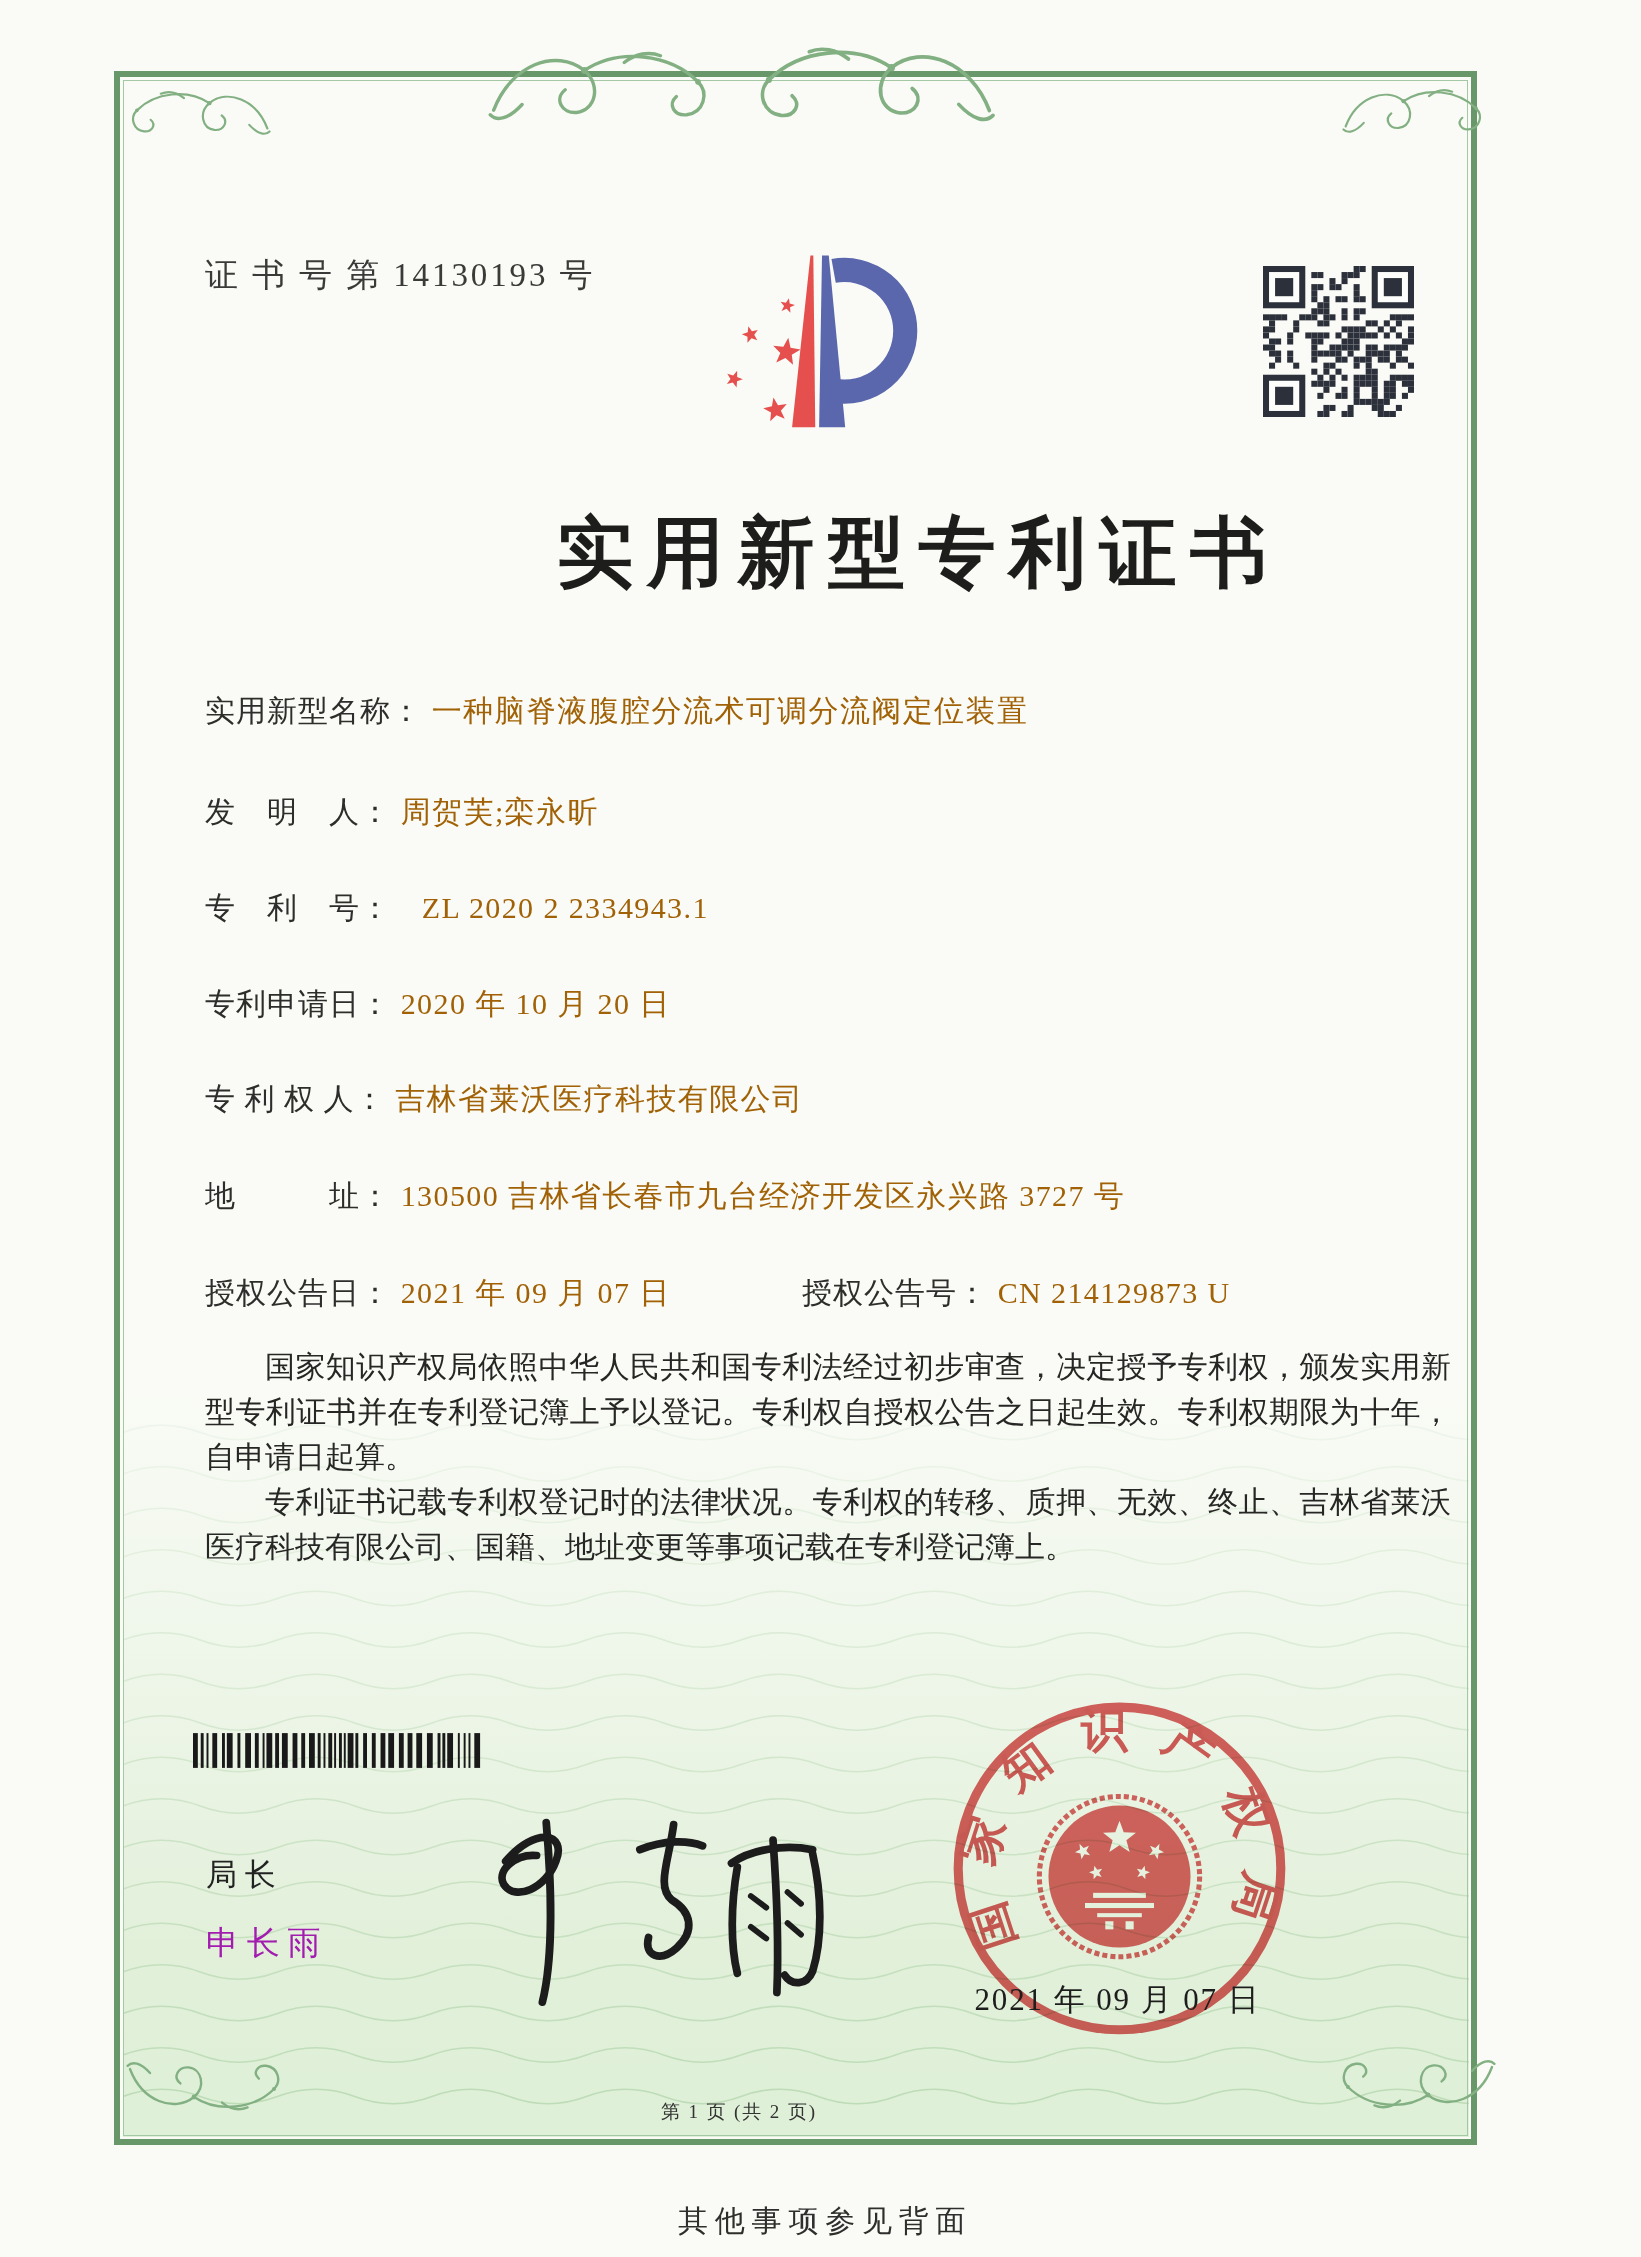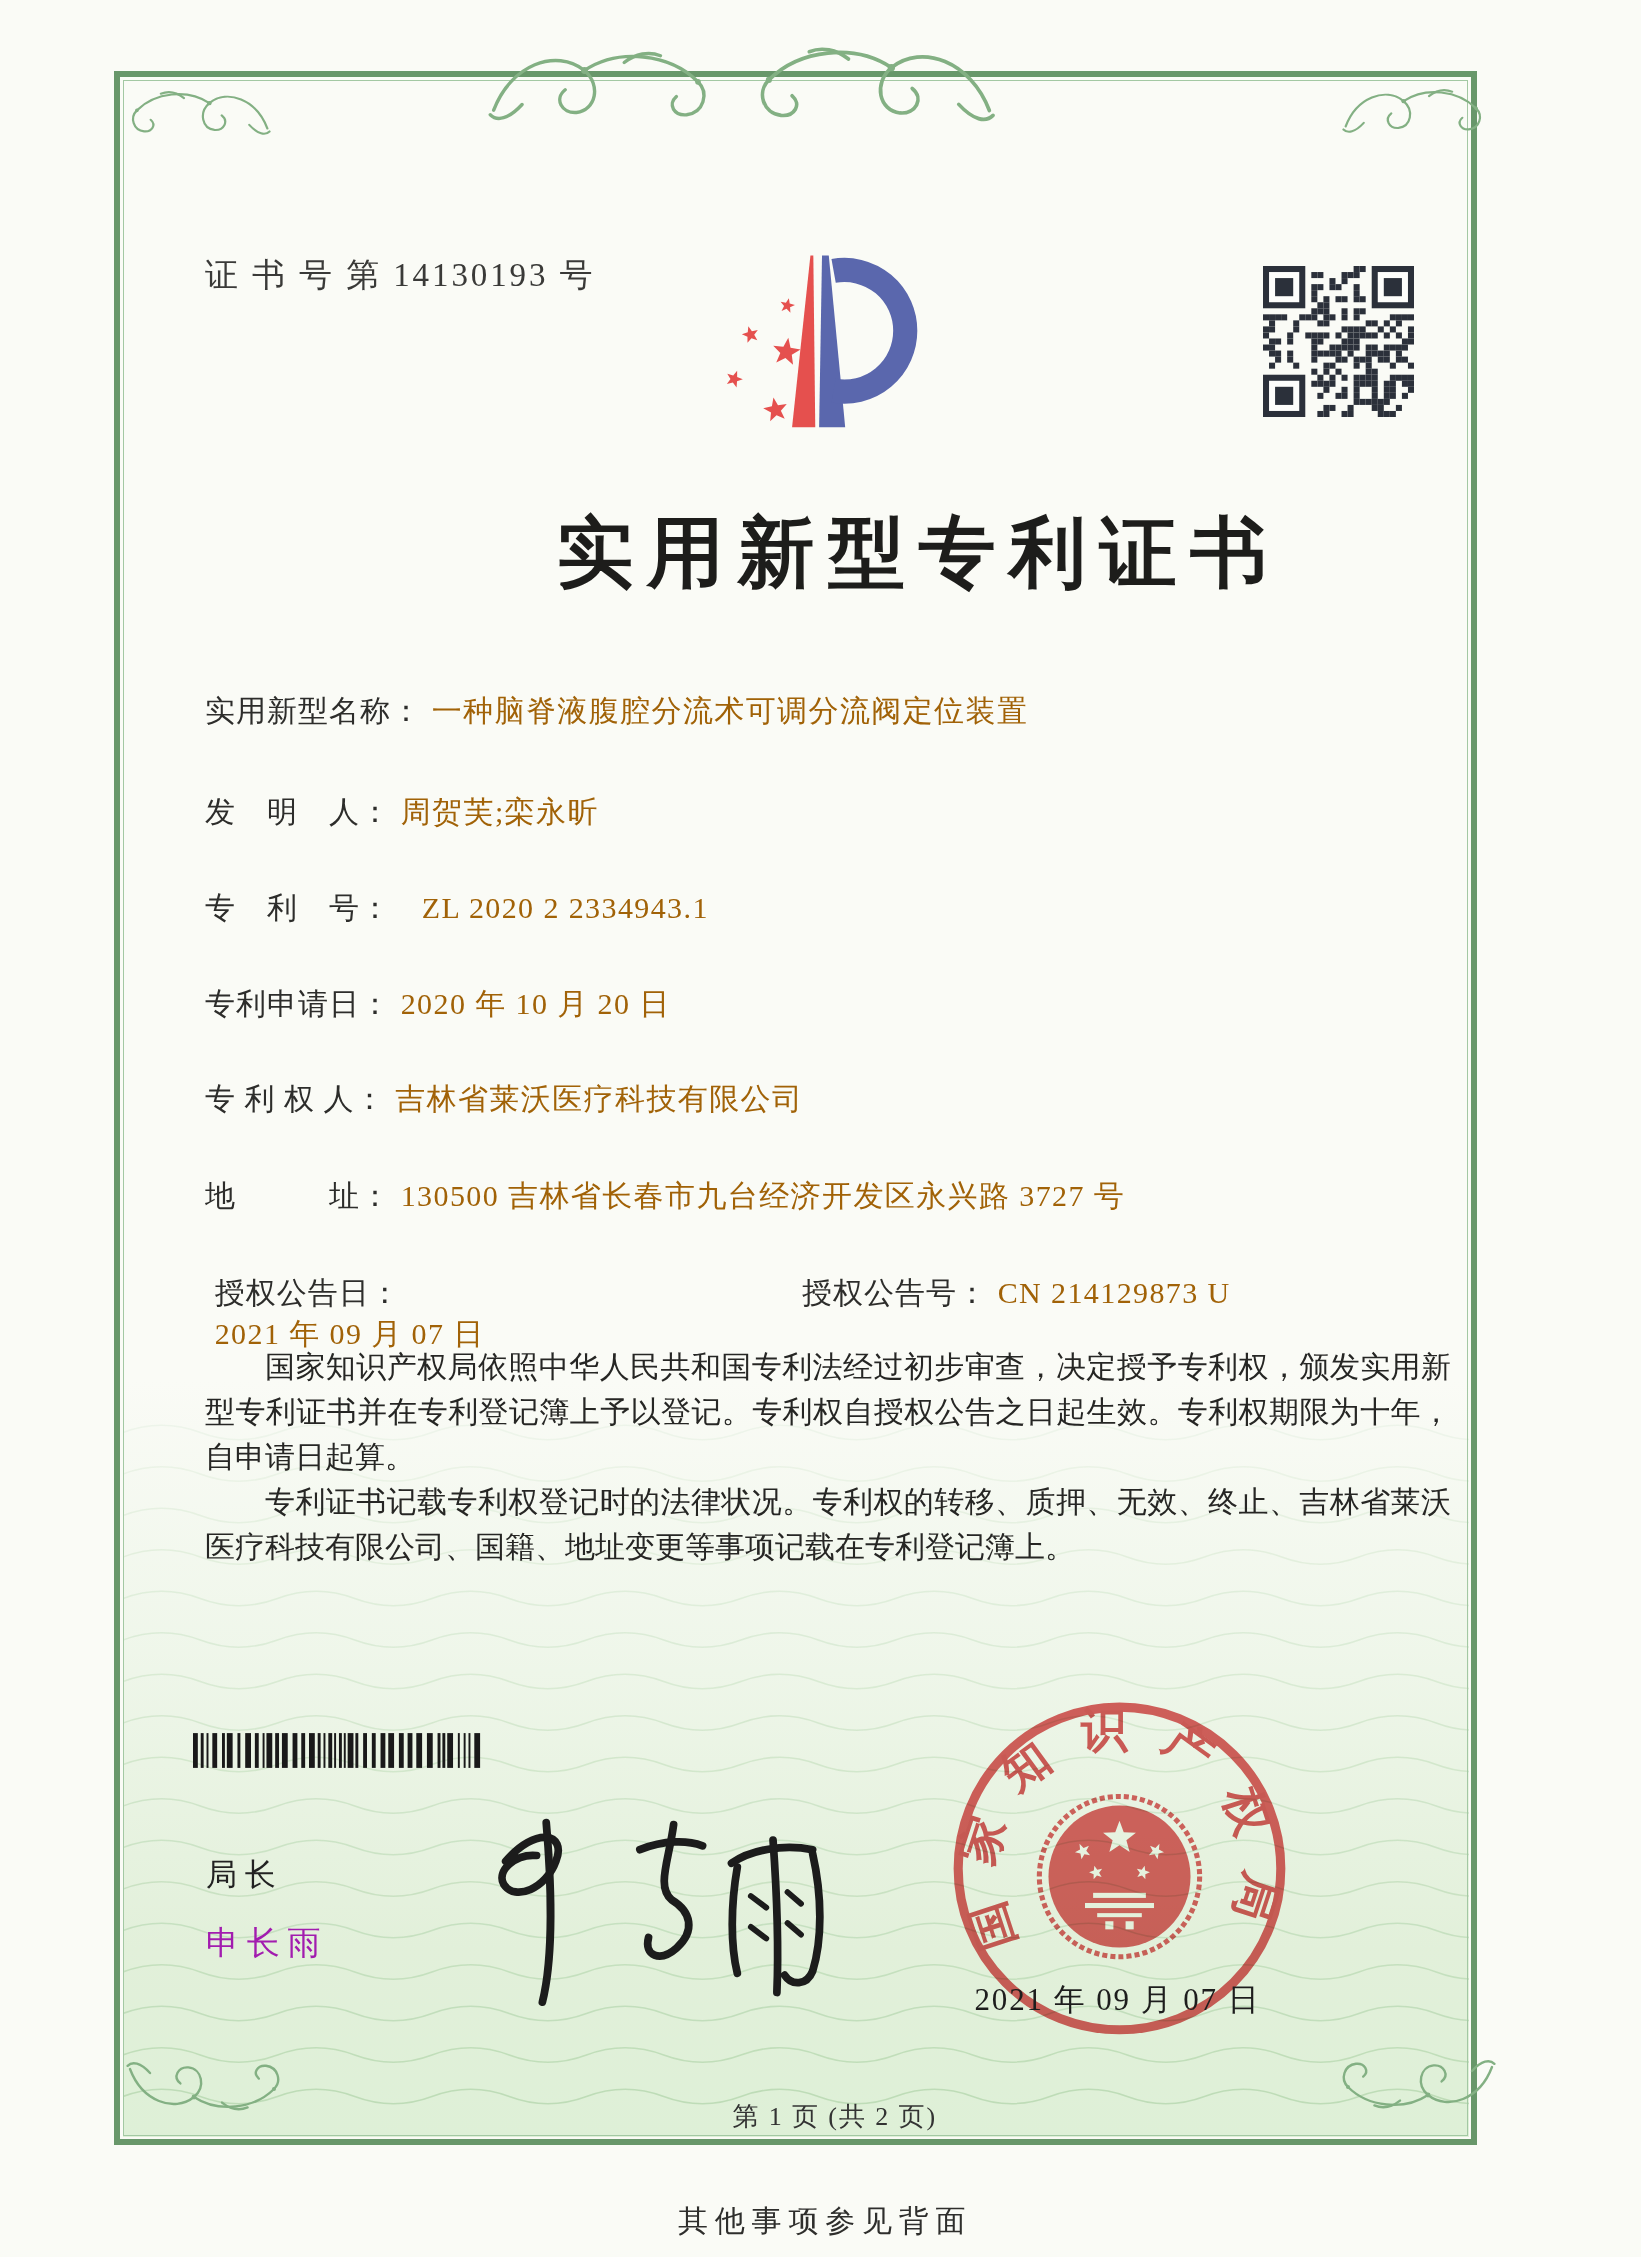--- a/index.html
+++ b/index.html
@@ -55,22 +55,22 @@
   .body-text p { text-indent:2em; margin:0; }
 
   .signer-title { left:206px; top:1854px; font-size:31px; letter-spacing:7.7px; color:#222; }
   .signer-name  { left:206px; top:1921px; font-size:33px; letter-spacing:7.7px; color:#a21caf; }
 
   .seal-date {
     left:958px; top:1979px; width:319px; text-align:center;
     font-size:31px; letter-spacing:1.9px; color:#1d1d1d; z-index:6;
   }
   .page-info {
-    left:541px; top:2099px; width:396px; text-align:right;
-    font-size:26px; letter-spacing:1.9px; color:#333;
+    left:541px; top:2099px; width:396px; text-align:center;
+    font-size:19px; letter-spacing:1.9px; color:#333;
   }
   .footer-note {
     left:630px; top:2201px; font-size:30px; letter-spacing:6.8px; color:#2e2e2c;margin-left:48px;
   }
 
   .seal-svg { z-index:5; opacity:.94; mix-blend-mode:multiply; }
   .sig-svg  { z-index:4; }
 
   .fl { color:#83b083; }
 </style>
@@ -380,21 +380,21 @@
   <span class="val">2020 年 10 月 20 日</span>
 </div>
 <div class="abs row row5">
   <span class="lab">专 利 权 人：</span>
   <span class="val">吉林省莱沃医疗科技有限公司</span>
 </div>
 <div class="abs row row6">
   <span class="lab">地　　　址：</span>
   <span class="val">130500 吉林省长春市九台经济开发区永兴路 3727 号</span>
 </div>
-<div class="abs row row7" style="width:1246px;flex-direction:column;">
+<div class="abs row row7" style="width:1246px;">
   <span class="lab">授权公告日：</span>
   <span class="val">2021 年 09 月 07 日</span>
   <span class="grant-group">
     <span class="lab">授权公告号：</span>
     <span class="val">CN 214129873 U</span>
   </span>
 </div>
 
 <div class="abs body-text">
   <p>国家知识产权局依照中华人民共和国专利法经过初步审查，决定授予专利权，颁发实用新型专利证书并在专利登记簿上予以登记。专利权自授权公告之日起生效。专利权期限为十年，自申请日起算。</p>

